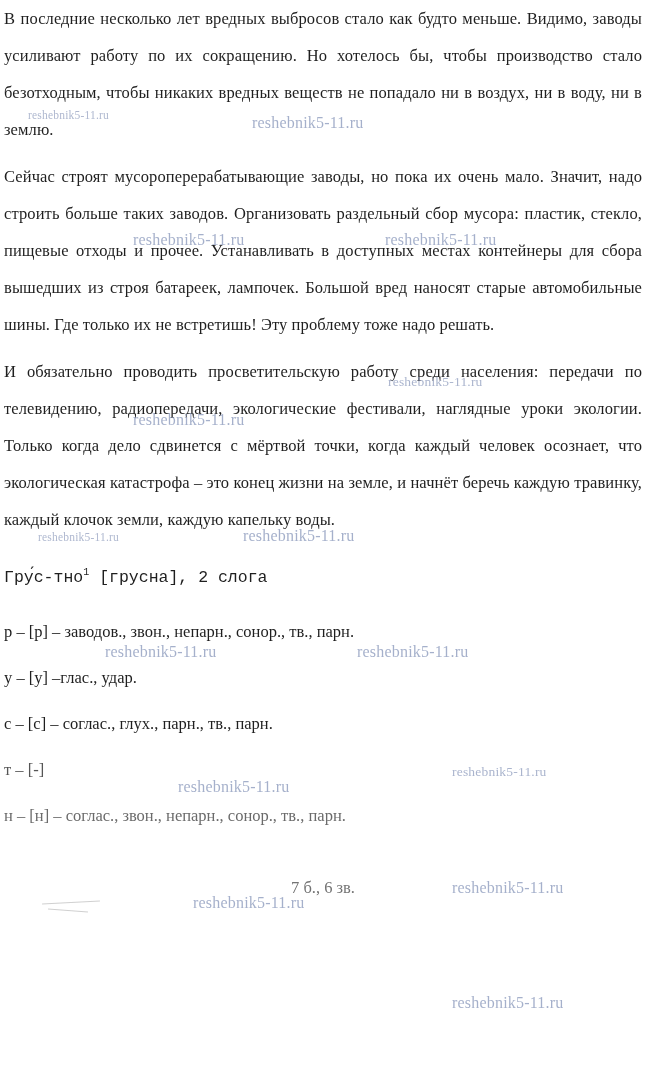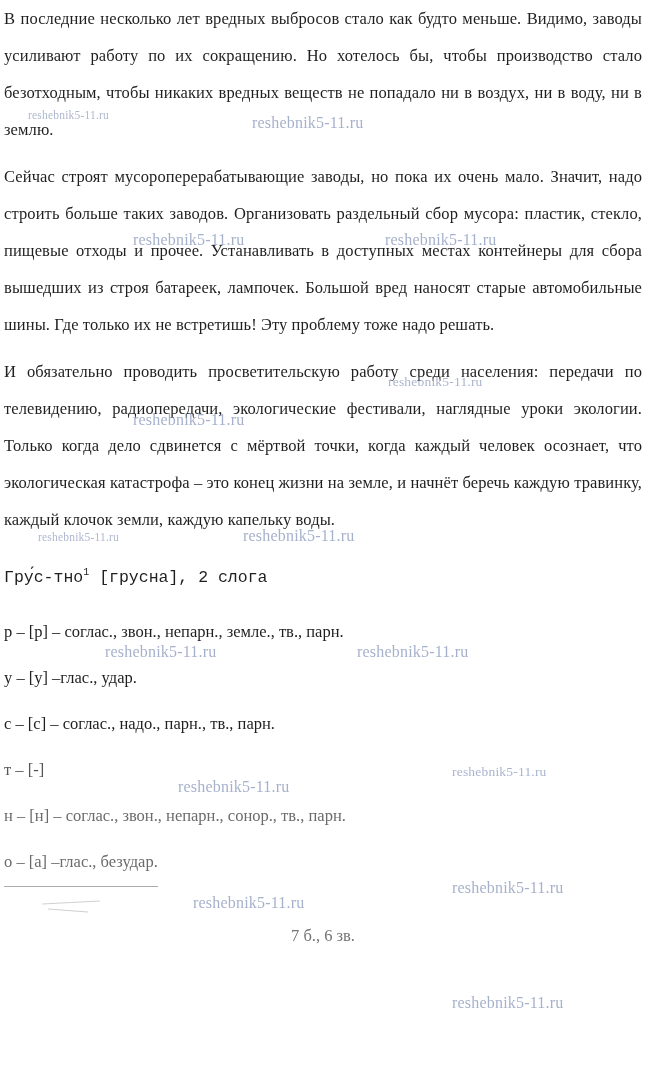--- a/index.html
+++ b/index.html
@@ -111,26 +111,25 @@
     <p class="para">И обязательно проводить просветительскую работу среди населения: передачи по телевидению, радиопередачи, экологические фестивали, наглядные уроки экологии. Только когда дело сдвинется с мёртвой точки, когда каждый человек осознает, что экологическая катастрофа – это конец жизни на земле, и начнёт беречь каждую травинку, каждый клочок земли, каждую капельку воды.</p>
 
     <div class="gap-md"></div>
 
     <div class="headword">
       <span>Гру́с-тно</span><sup>1</sup><span> [грусна], 2 слога</span>
     </div>
 
     <div class="gap-sm"></div>
 
-    <p class="analysis-line">р – [р] – соглас., звон., непарн., земле., тв., парн.</p>
+    <p class="analysis-line">р – [р] – заводов., звон., непарн., сонор., тв., парн.</p>
     <p class="analysis-line">у – [у] –глас., удар.</p>
-    <p class="analysis-line">с – [с] – соглас., надо., парн., тв., парн.</p>
+    <p class="analysis-line">с – [с] – соглас., глух., парн., тв., парн.</p>
     <p class="analysis-line faded">т – [-]</p>
     <p class="analysis-line faded2">н – [н] – соглас., звон., непарн., сонор., тв., парн.</p>
-    <p class="analysis-line faded2 underline-soft" style="display:inline-block;">о – [а] –глас., безудар.</p>
 
     <div class="gap-lg"></div>
 
     <p class="footer-line">7 б., 6 зв.</p>
   </div>
 
   <div class="scratch" style="left:42px; top:902px; width:58px; transform:rotate(-3deg);"></div>
   <div class="scratch" style="left:48px; top:910px; width:40px; transform:rotate(4deg);"></div>
 
   <div id="watermark-layer">

